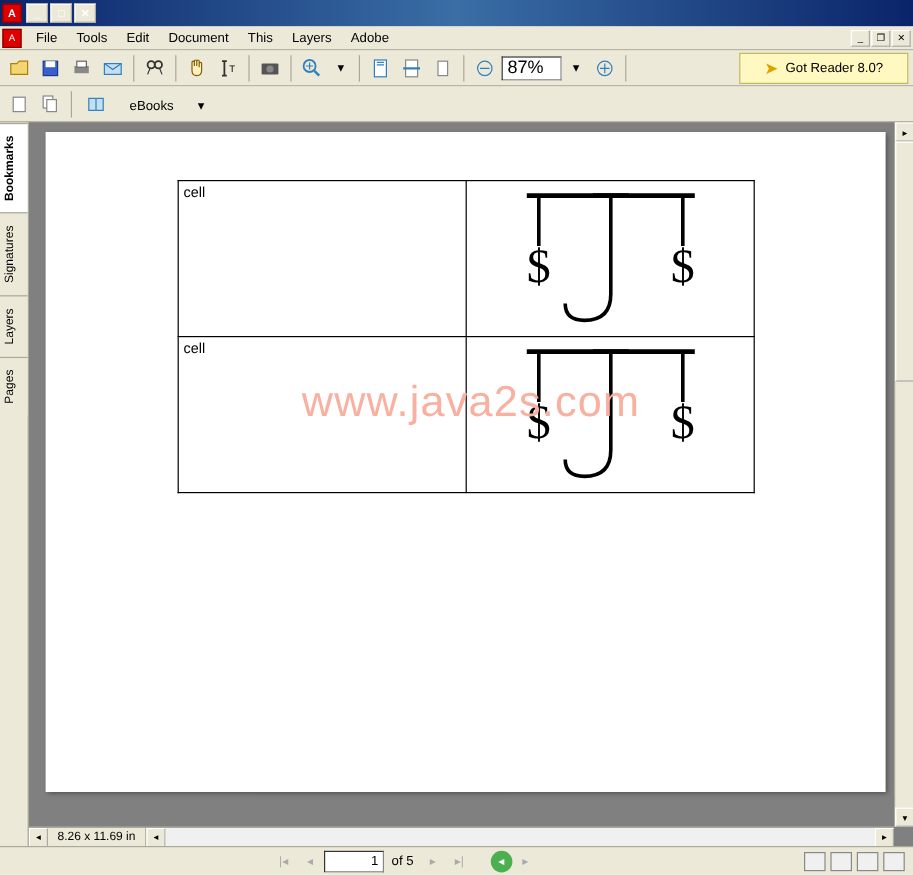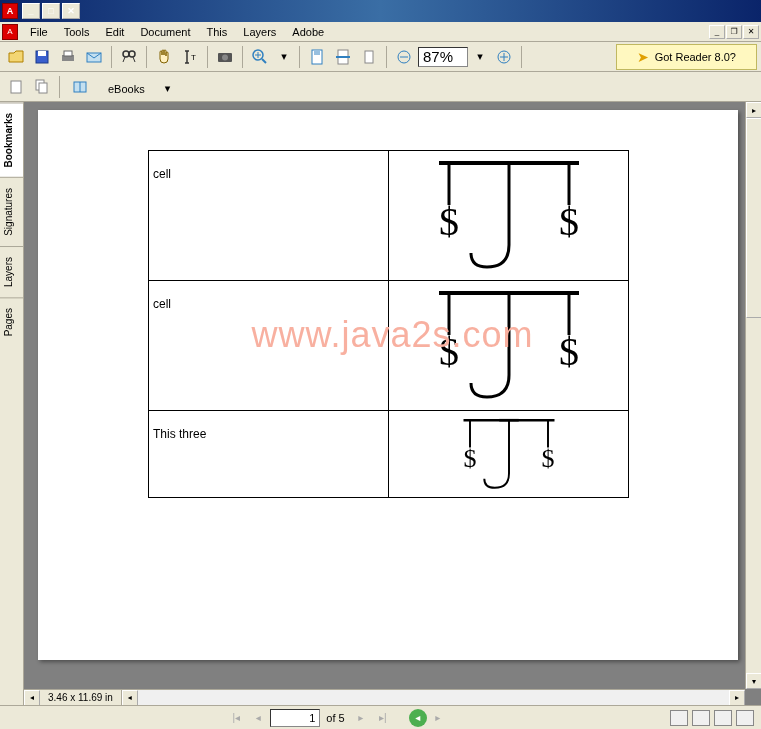--- a/index.html
+++ b/index.html
@@ -215,21 +215,21 @@
   box-shadow: 2px 2px 4px rgba(0,0,0,0.4);
 }
 .page-table {
   position: absolute;
   left: 110px; top: 40px;
   border-collapse: collapse;
 }
 .page-table td {
   border: 1px solid #000;
   vertical-align: top;
-  padding: 16px 4px;
+  padding: 2px 4px;
   font-family: Arial, sans-serif;
   font-size: 12px;
 }
 .page-table td.c1 { width: 240px; }
 .page-table td.c2 { width: 240px; text-align: center; padding: 4px; }
 .watermark {
   position: absolute;
   left: 50%; top: 212px;
   transform: translateX(-50%);
   font-size: 36px;
@@ -465,49 +465,35 @@
               <path d="M30 8 L170 8" stroke="#000" stroke-width="4"></path>
               <path d="M40 8 L40 50" stroke="#000" stroke-width="3"></path>
               <path d="M160 8 L160 50" stroke="#000" stroke-width="3"></path>
               <text x="40" y="80" font-size="40" font-family="serif" text-anchor="middle">$</text>
               <text x="160" y="80" font-size="40" font-family="serif" text-anchor="middle">$</text>
               <path d="M100 8 L100 90 Q100 112 78 112 Q62 112 62 98" fill="none" stroke="#000" stroke-width="3"></path>
               <path d="M85 8 L115 8" stroke="#000" stroke-width="4"></path>
             </svg>
           </td>
         </tr>
-        <tr>
-          <td class="c1" style="height:85px">This three</td>
-          <td class="c2">
-            <svg class="js-glyph" width="130" height="78" viewBox="0 0 200 120">
-              <path d="M30 8 L170 8" stroke="#000" stroke-width="4"></path>
-              <path d="M40 8 L40 50" stroke="#000" stroke-width="3"></path>
-              <path d="M160 8 L160 50" stroke="#000" stroke-width="3"></path>
-              <text x="40" y="80" font-size="40" font-family="serif" text-anchor="middle">$</text>
-              <text x="160" y="80" font-size="40" font-family="serif" text-anchor="middle">$</text>
-              <path d="M100 8 L100 90 Q100 112 78 112 Q62 112 62 98" fill="none" stroke="#000" stroke-width="3"></path>
-              <path d="M85 8 L115 8" stroke="#000" stroke-width="4"></path>
-            </svg>
-          </td>
-        </tr>
       </tbody>
         </table>
     </div>
     <div class="watermark">www.java2s.com</div>
 
     <div class="doc-scroll-v">
       <div class="scroll-btn" style="position:absolute;top:0">▴</div>
       <div class="scroll-btn" style="position:absolute;top:0;right:-1px;">▸</div>
       <div class="scroll-thumb-v"></div>
       <div class="scroll-btn" style="position:absolute;bottom:0">▾</div>
     </div>
 
     <div class="doc-scroll-h">
       <div class="scroll-btn">◂</div>
-      <div class="page-size">3.46 x 11.69 in</div>
+      <div class="page-size">8.26 x 11.69 in</div>
       <div class="scroll-btn">◂</div>
       <div class="scroll-track-h"></div>
       <div class="scroll-btn">▸</div>
     </div>
   </div>
 </div>
 
 <div class="statusbar">
   <div class="spacer"></div>
   <div class="nav-btn disabled">|◂</div>

